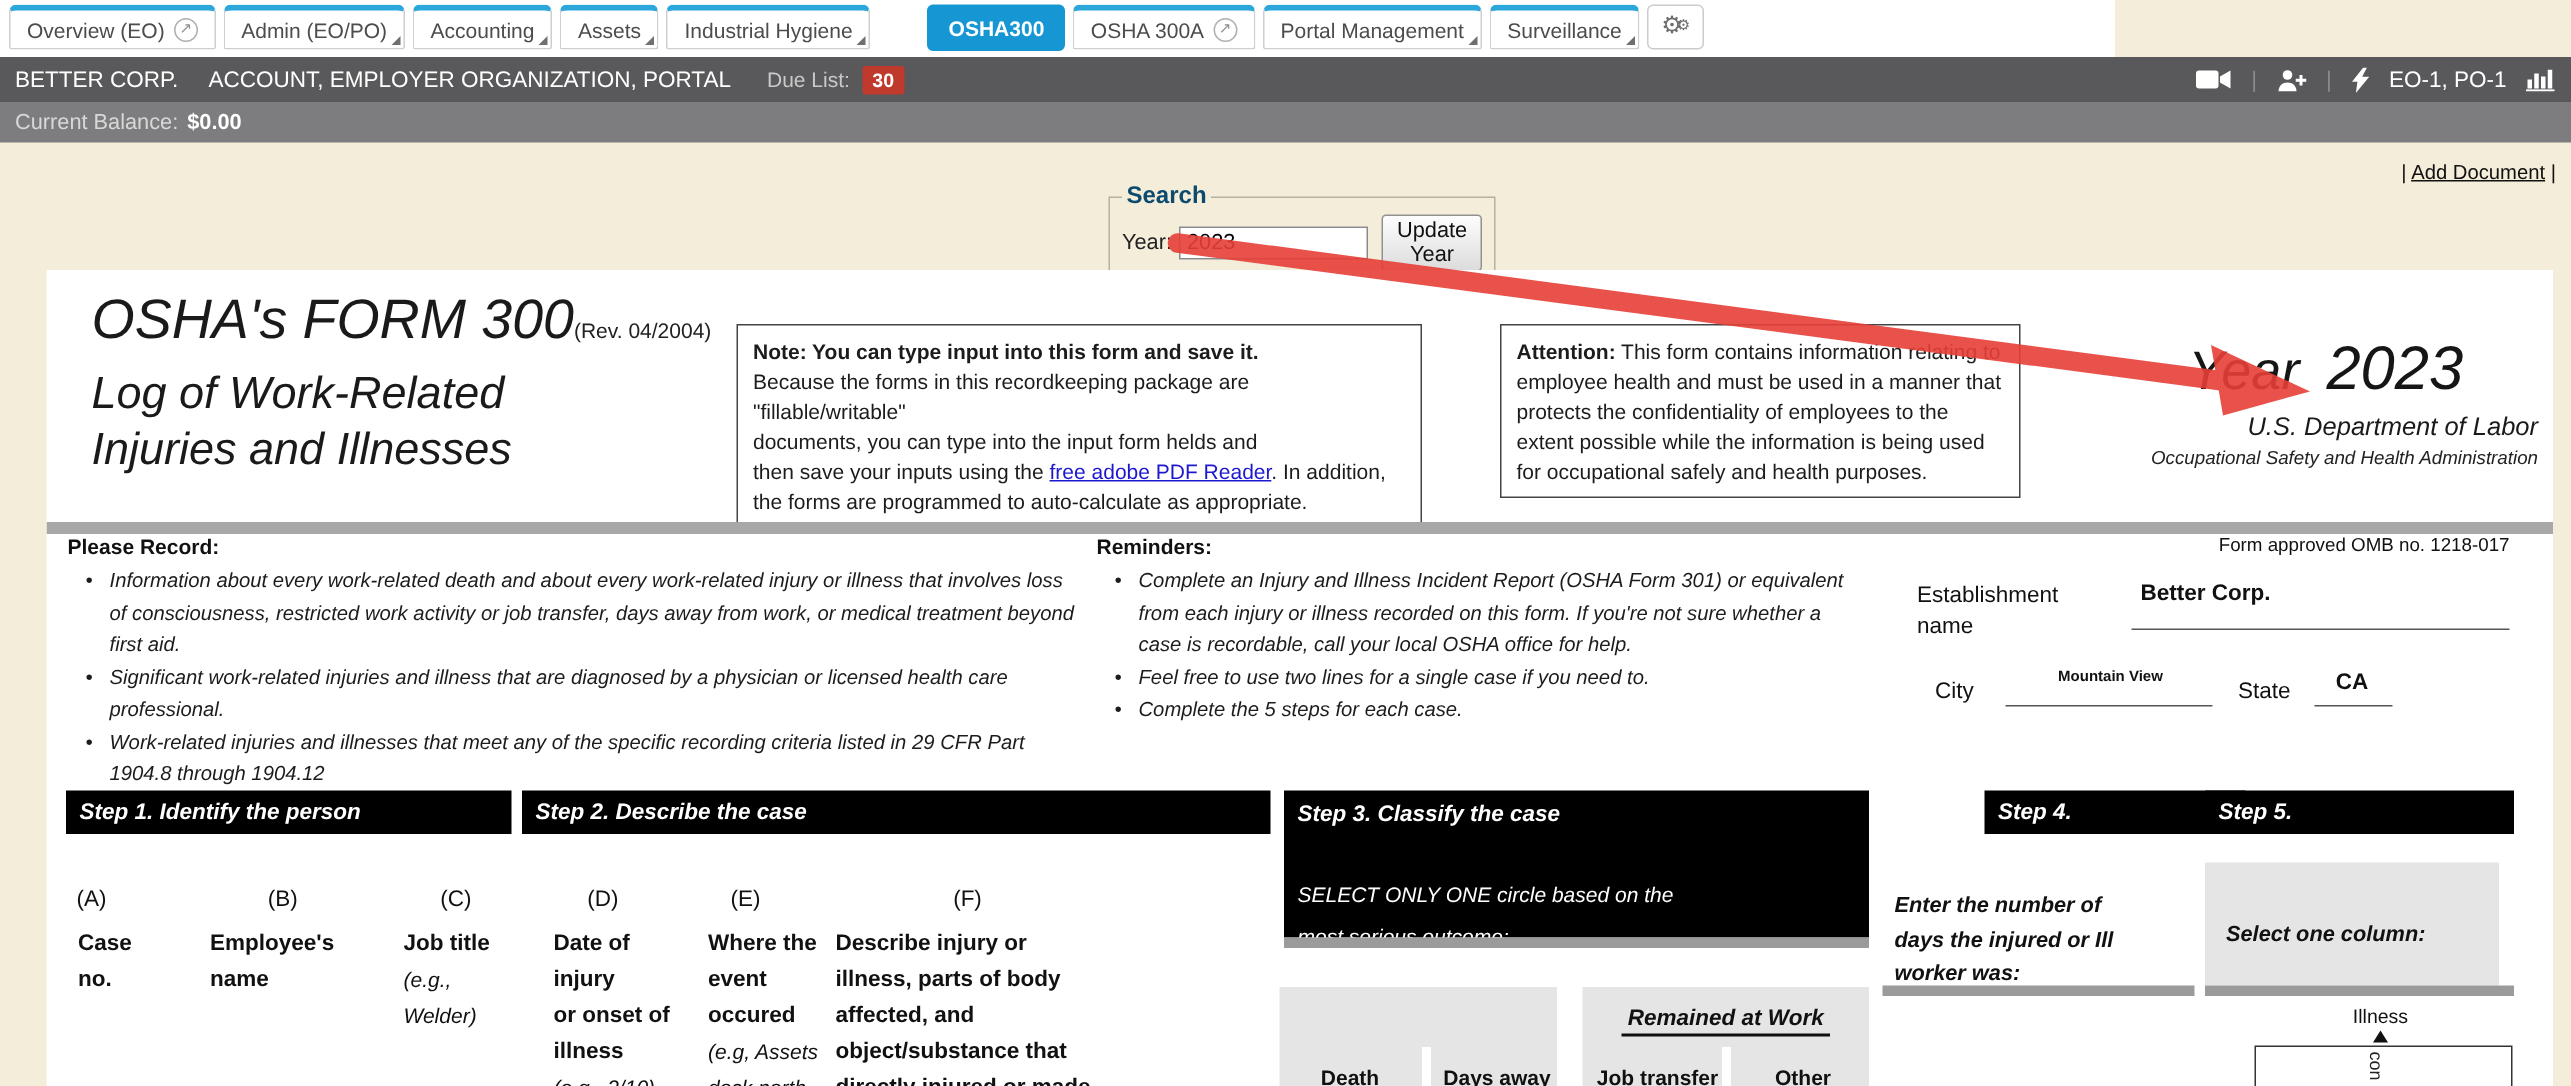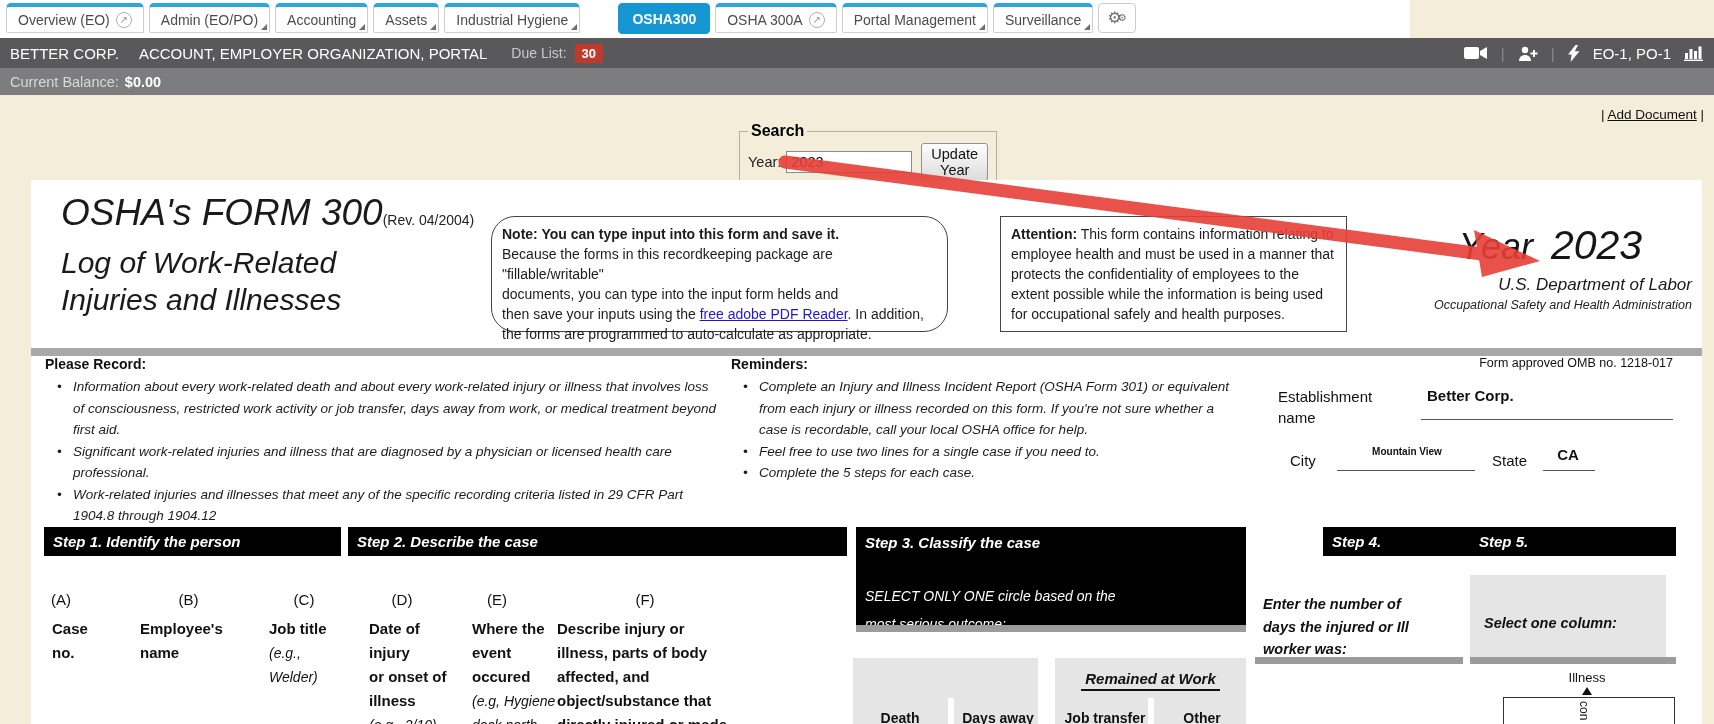--- a/index.html
+++ b/index.html
@@ -26,32 +26,32 @@
   #balancebar{position:absolute;left:0;top:68px;width:1714px;height:27px;background:#7d7d7f;display:flex;align-items:center;padding:0 10px;font-size:14.5px;}
   #balancebar .lbl{color:#d8d8d8;}
   #balancebar .val{color:#fff;font-weight:bold;margin-left:6px;}
 
   
   #adddoc{position:absolute;top:107px;right:10px;font-size:13.5px;color:#111;}
   #adddoc a{color:#111;text-decoration:underline;cursor:pointer;}
 
   
   #searchbox{position:absolute;left:737px;top:122px;width:256px;border:1px solid #b5b29e;padding:1px 8px 8px 8px;background:transparent;}
-  #searchbox legend{font-weight:bold;color:#000000;font-size:16px;padding:0 3px;}
+  #searchbox legend{font-weight:bold;color:#0c4a6e;font-size:16px;padding:0 3px;}
   #searchbox .row{display:flex;align-items:center;margin-top:2px;font-size:14.5px;color:#222;}
   #year-input{width:126px;margin-left:5px;border:1px solid #8a8a8a;font-size:14.5px;padding:2px 4px;background:#fff;}
   #update-btn{margin-left:9px;font-size:14.5px;padding:2px 9px;border:1px solid #919191;border-radius:3px;background:linear-gradient(#fdfdfd,#dcdcdc);cursor:pointer;color:#111;}
 
   
   #form{position:absolute;left:31px;top:180px;width:1671px;height:544px;background:#fff;overflow:hidden;color:#111;}
   .ftitle{position:absolute;left:30px;top:12px;font-style:italic;font-size:37px;color:#1a1a1a;}
   .ftitle .rev{font-style:normal;font-size:14px;color:#222;}
   .fsub{position:absolute;left:30px;top:64px;font-style:italic;font-size:30px;line-height:37px;color:#1a1a1a;}
   .msgbox{position:absolute;top:36px;border:1px solid #444;background:#fff;font-size:14px;line-height:20px;padding:7px 10px;color:#1c1c1c;}
-  #notebox{left:460px;width:457px;height:116px;border-radius:24px;}
+  #notebox{left:460px;width:457px;height:140px;}
   #attnbox{left:969px;width:347px;height:116px;}
   .blue-link{color:#1d18d0;text-decoration:underline;cursor:pointer;}
   #dolblock{position:absolute;left:1378px;top:42px;width:283px;}
   #dolyear{text-align:center;font-style:italic;color:#161616;}
   #dolyear .yw{font-size:36px;}
   #dolyear .yv{font-size:41px;margin-left:18px;}
   #doldept{text-align:right;font-style:italic;font-size:17px;margin-top:6px;color:#1a1a1a;}
   #doladmin{text-align:right;font-style:italic;font-size:12.5px;margin-top:3px;color:#222;}
   .graybar-wide{position:absolute;left:0;top:168px;width:1671px;height:8px;background:#a8a8a8;}
 
@@ -297,21 +297,21 @@
       <div>Date of</div>
         <div>injury</div>
       <div>or onset of</div>
         <div>illness</div>
       <div class="eg">(e.g., 2/10)</div>
     </div>
     <div class="collabel" style="left:441px;">
       <div>Where the</div>
         <div>event</div>
       <div>occured</div>
-      <div class="eg">(e.g, Hygiene</div>
+      <div class="eg">(e.g, Assets</div>
       <div class="eg">dock north</div>
     </div>
     <div class="collabel" style="left:526px;">
       <div>Describe injury or</div>
         <div>illness, parts of body</div>
       <div>affected, and</div>
         <div>object/substance that</div>
       <div>directly injured or made</div>
     </div>
 

